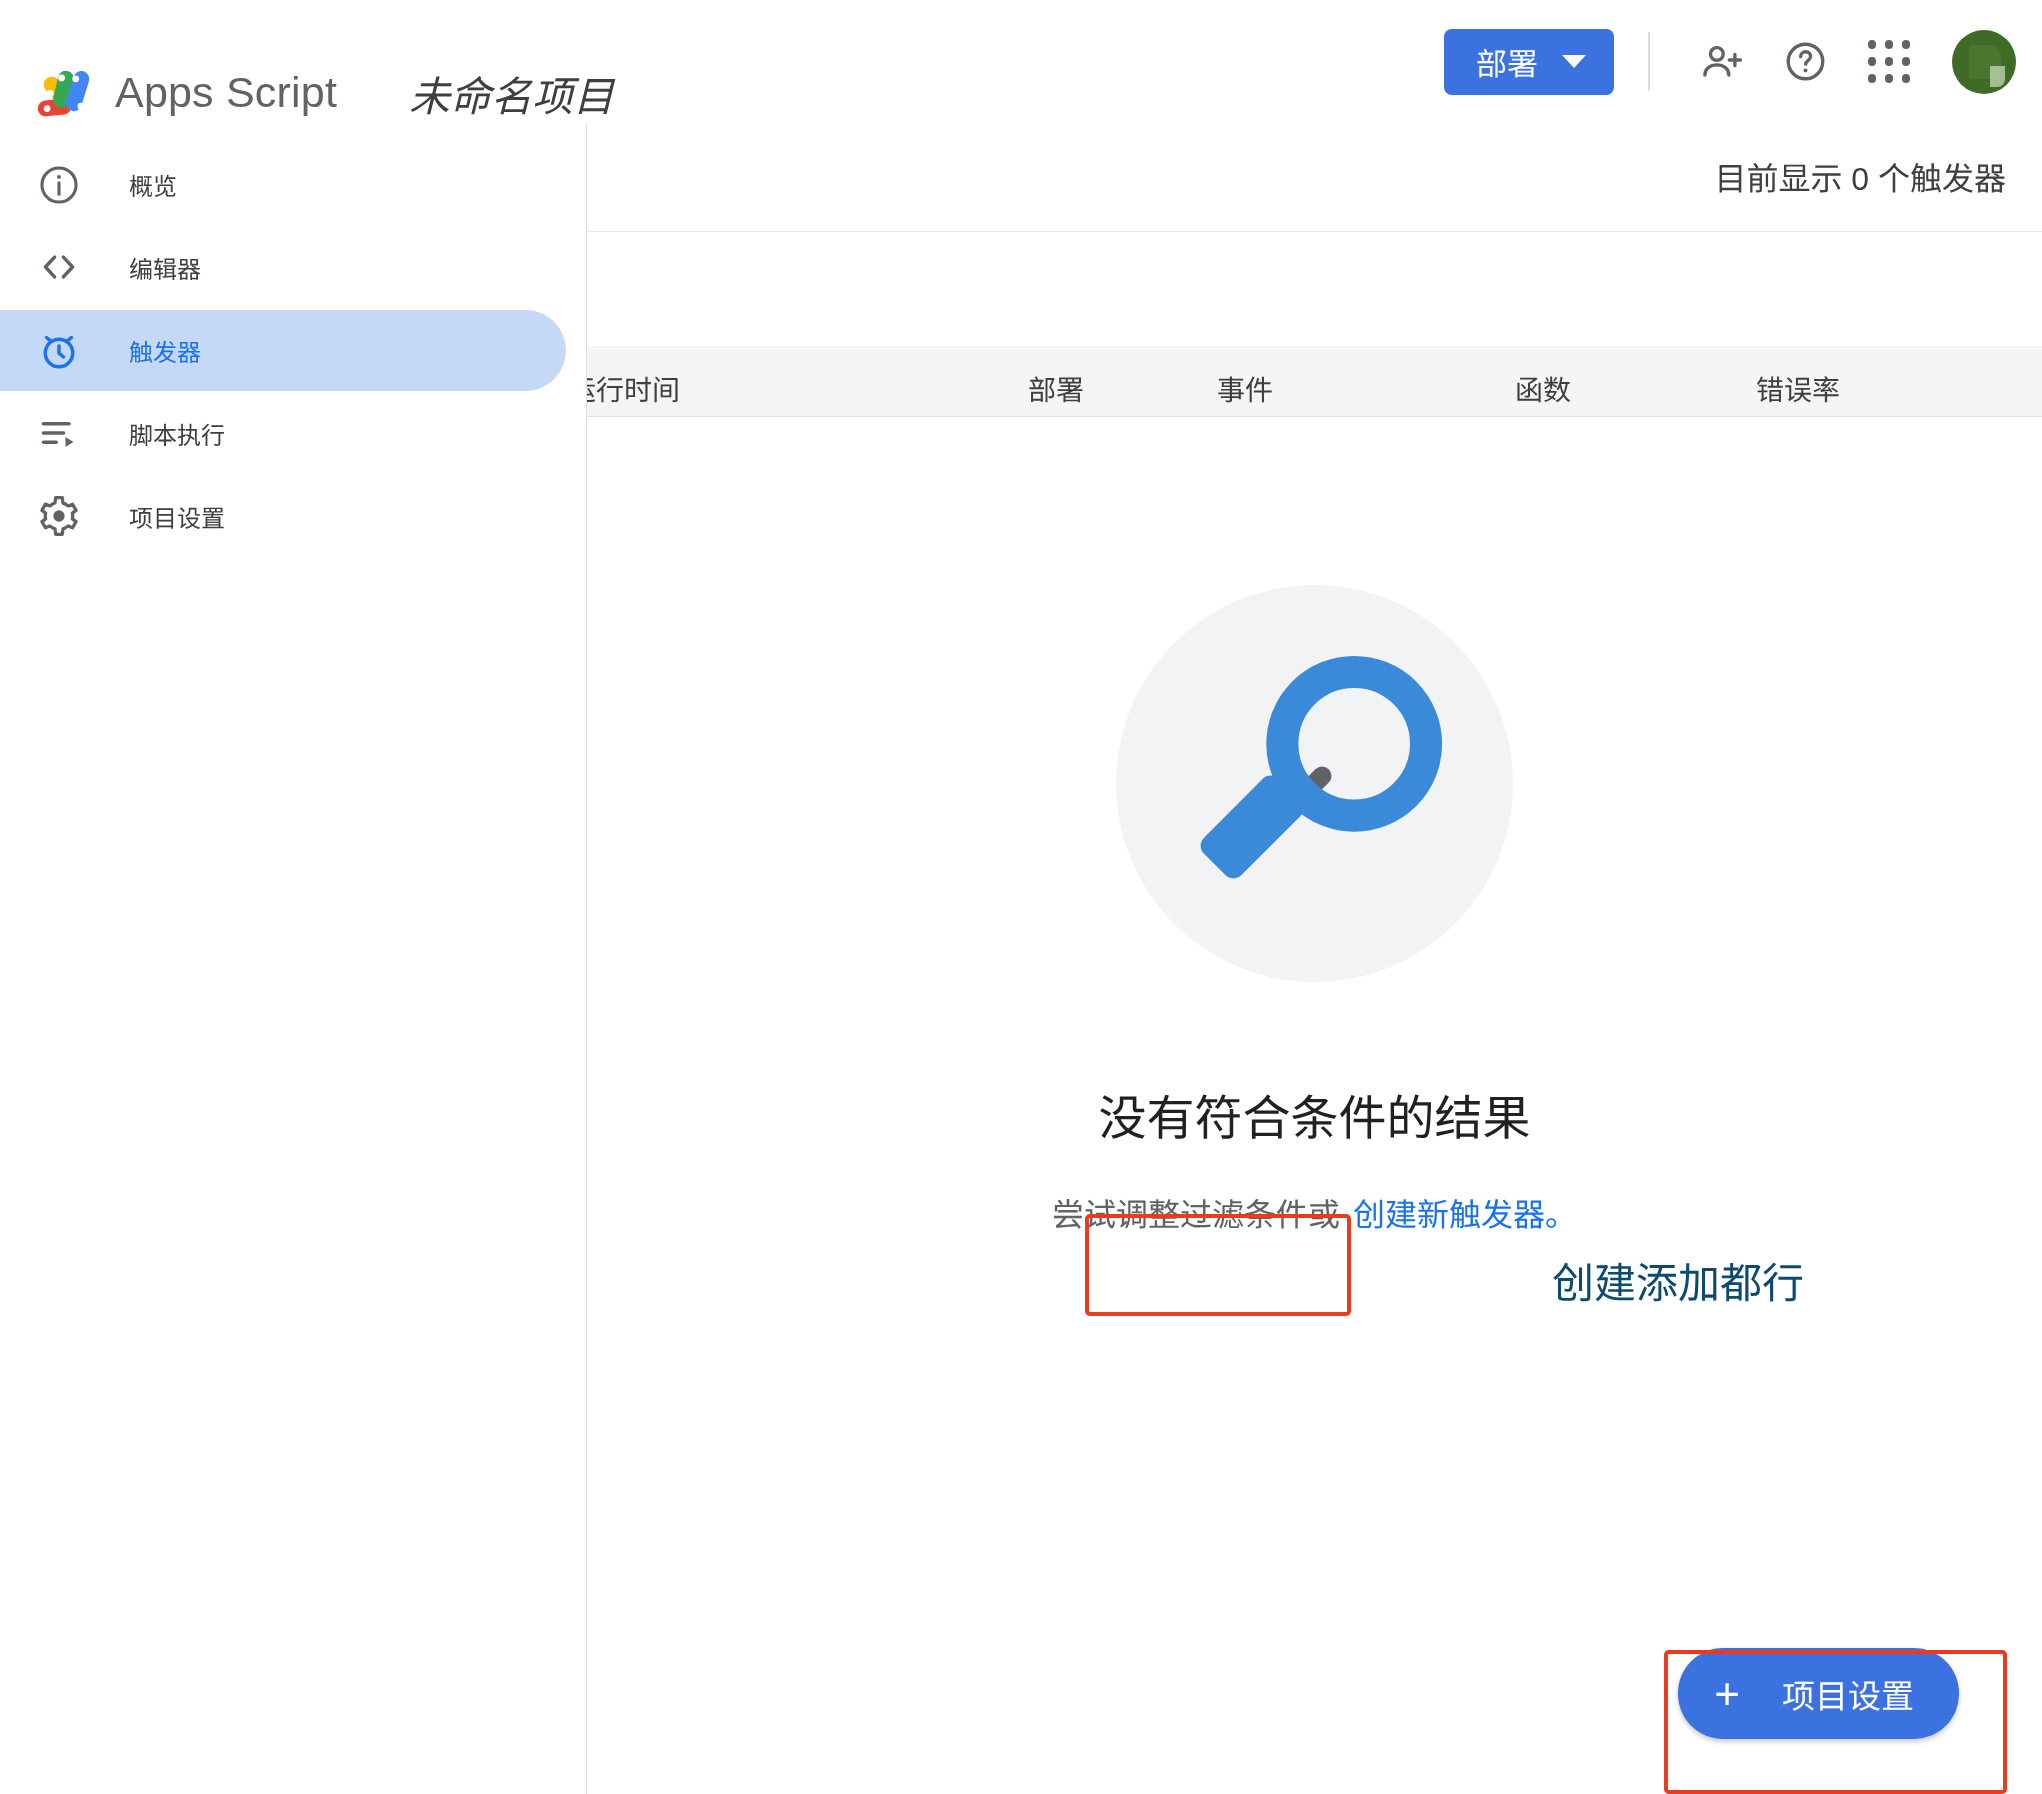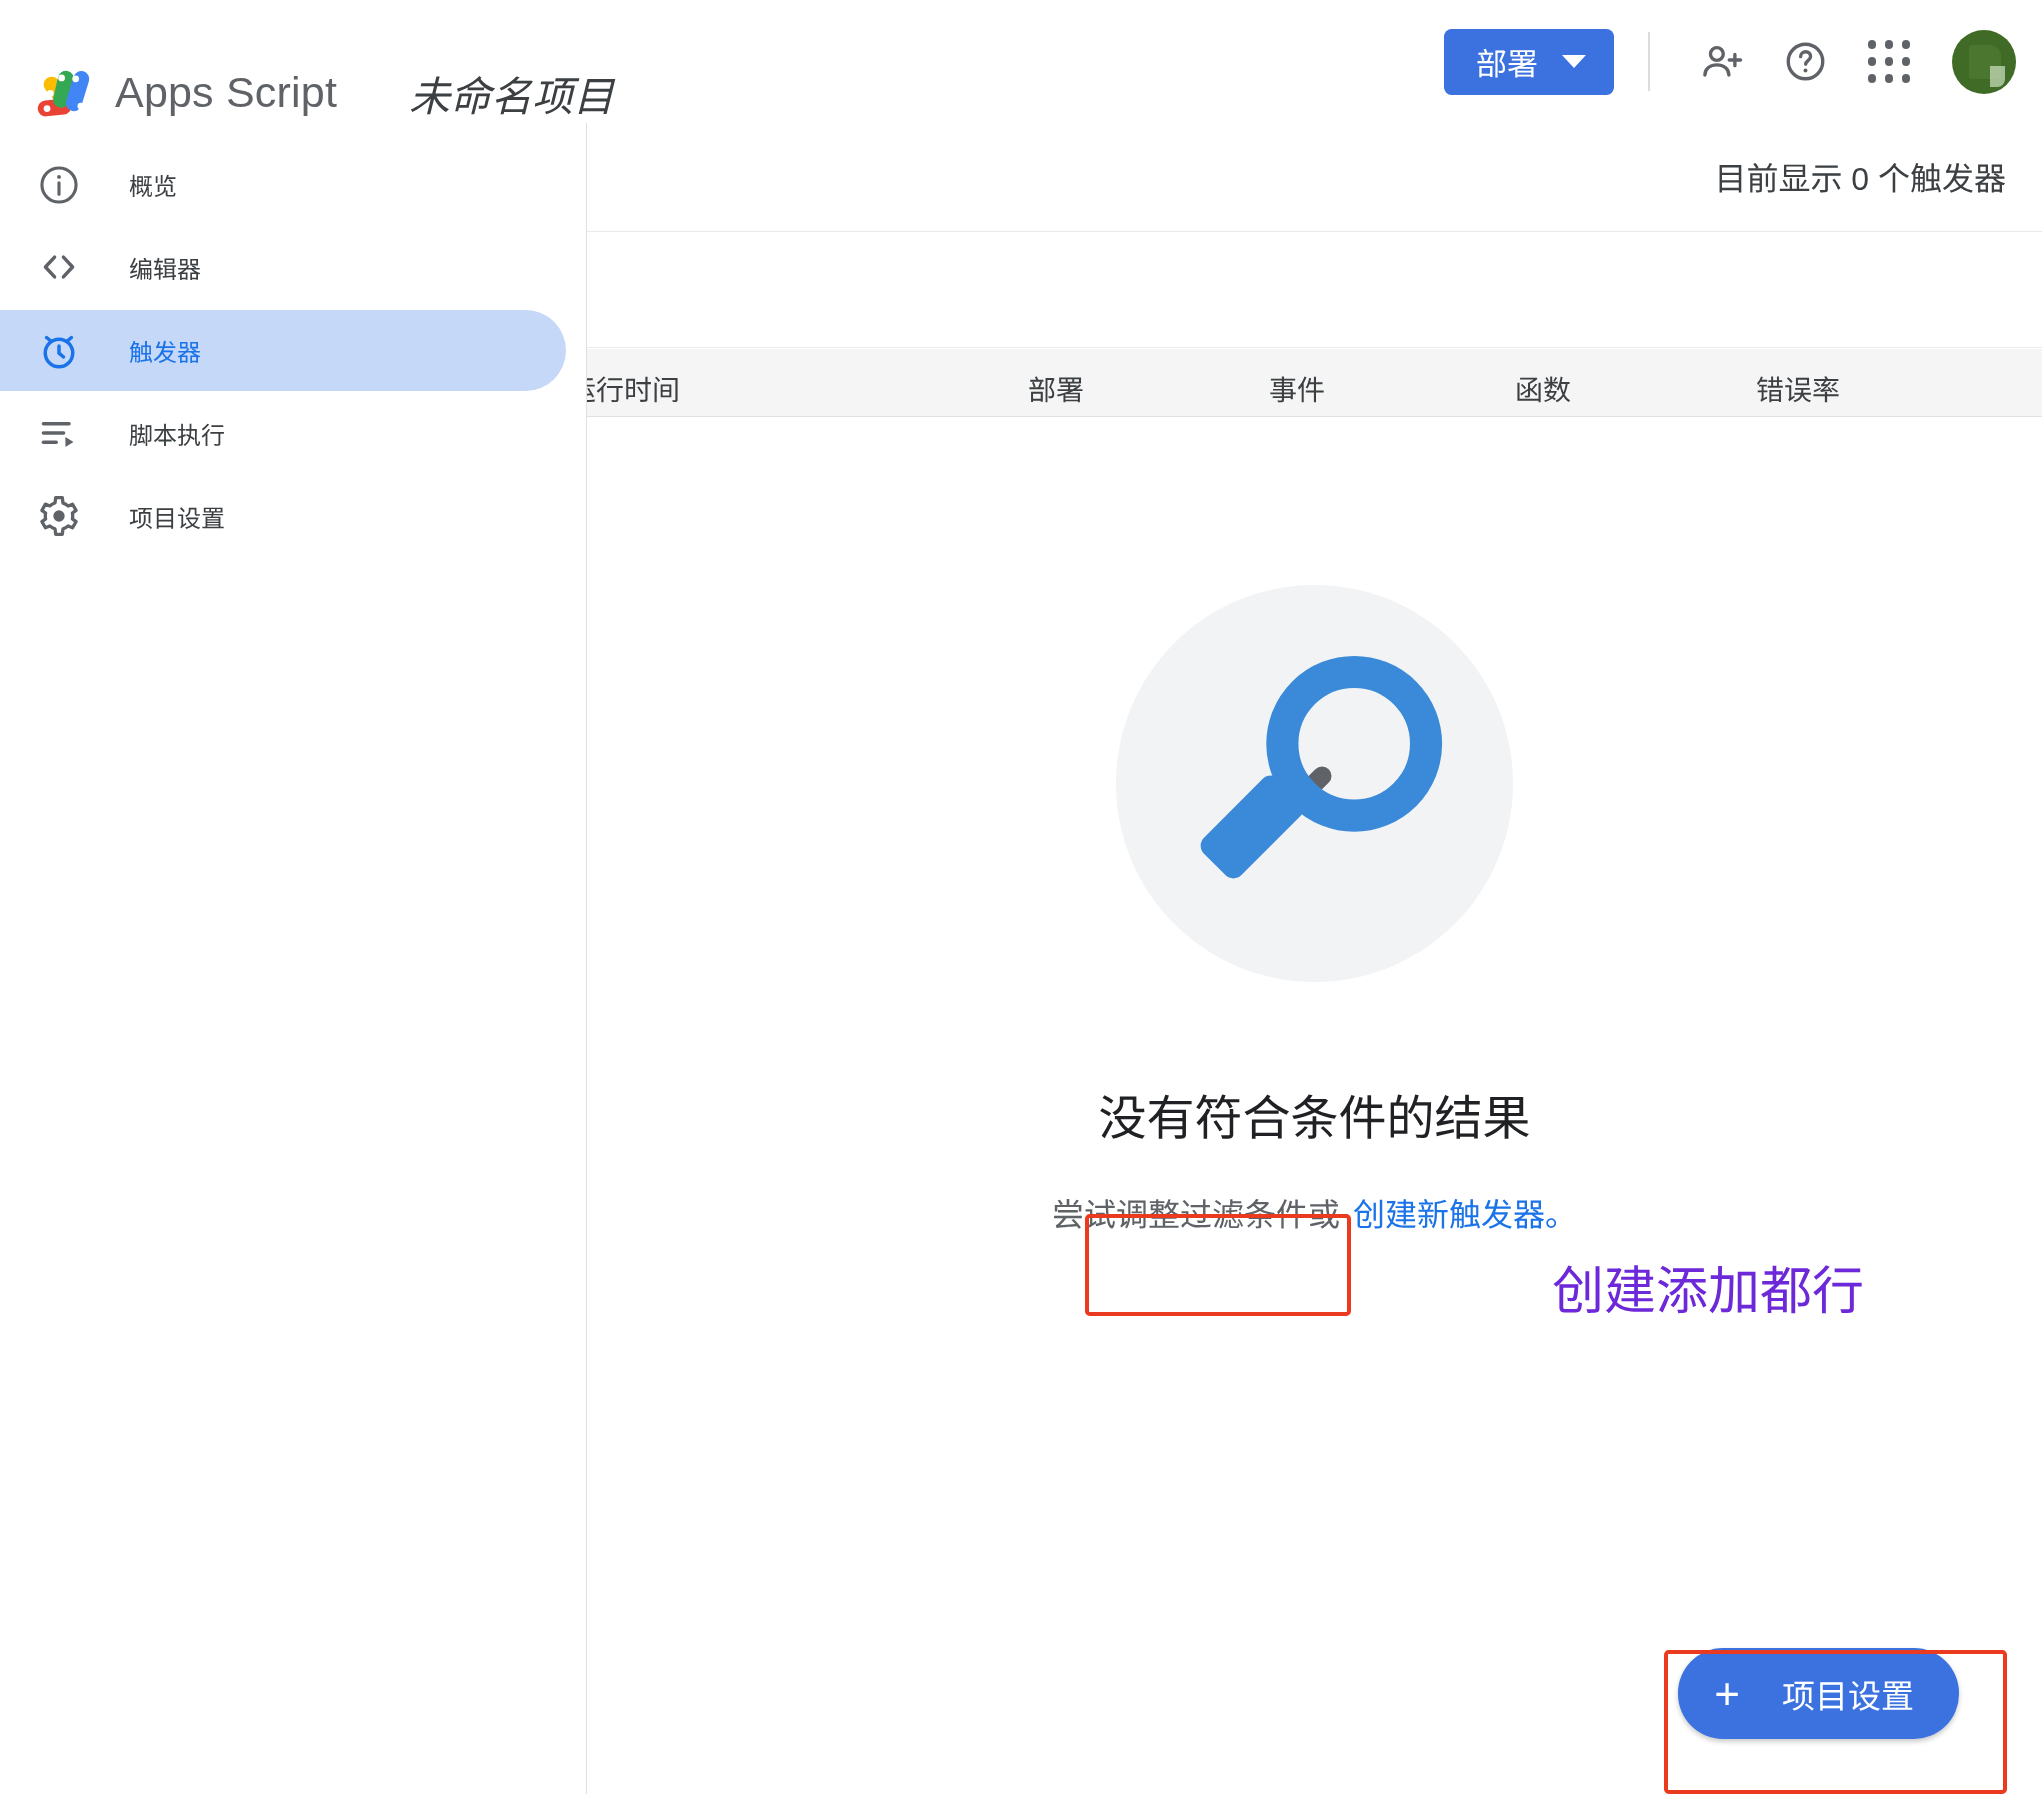--- a/index.html
+++ b/index.html
@@ -138,21 +138,21 @@
     box-shadow: 0 2.8px 5.7px rgba(60,64,67,.28); z-index: 40;
   }
   .plus-glyph { font-size: 44px; line-height: 1; font-weight: 400; }
 
   
   .annot-box {
     position: absolute; border: 4.7px solid #ea3a20; border-radius: 4.7px;
     pointer-events: none; z-index: 50;
   }
   .annot-text {
-    position: absolute; color: #6d28d9; font-size: 52px; white-space: nowrap; z-index: 50;
+    position: absolute; color: #0c4a6e; font-size: 42px; white-space: nowrap; z-index: 50;
   }
 </style>
 </head>
 <body>
 
 <div id="root">
 
   <div class="topbar">
     <div class="brand">
       <span class="logo-wrap">
@@ -215,21 +215,21 @@
 
     <div class="status-row">
       <span class="status-text">目前显示 0 个触发器</span>
     </div>
 
     <div class="filter-row"></div>
 
     <div class="table-head">
       <span class="th" style="left:568px">运行时间</span>
       <span class="th" style="left:1028px">部署</span>
-      <span class="th" style="left:1269px">事件</span>
+      <span class="th" style="left:1217px">事件</span>
       <span class="th" style="left:1515px">函数</span>
       <span class="th" style="left:1756px">错误率</span>
     </div>
 
     <div class="empty-state">
       <div class="empty-inner">
         <div class="magnifier-circle">
           <svg width="397" height="397" viewBox="0 0 420 420">
             <line x1="182" y1="238" x2="218" y2="202" stroke="#5f6368" stroke-width="20" stroke-linecap="round"></line>
             <rect x="88" y="228" width="112" height="56" rx="12" fill="#3b8ad9" transform="rotate(-45 144 256)"></rect>

